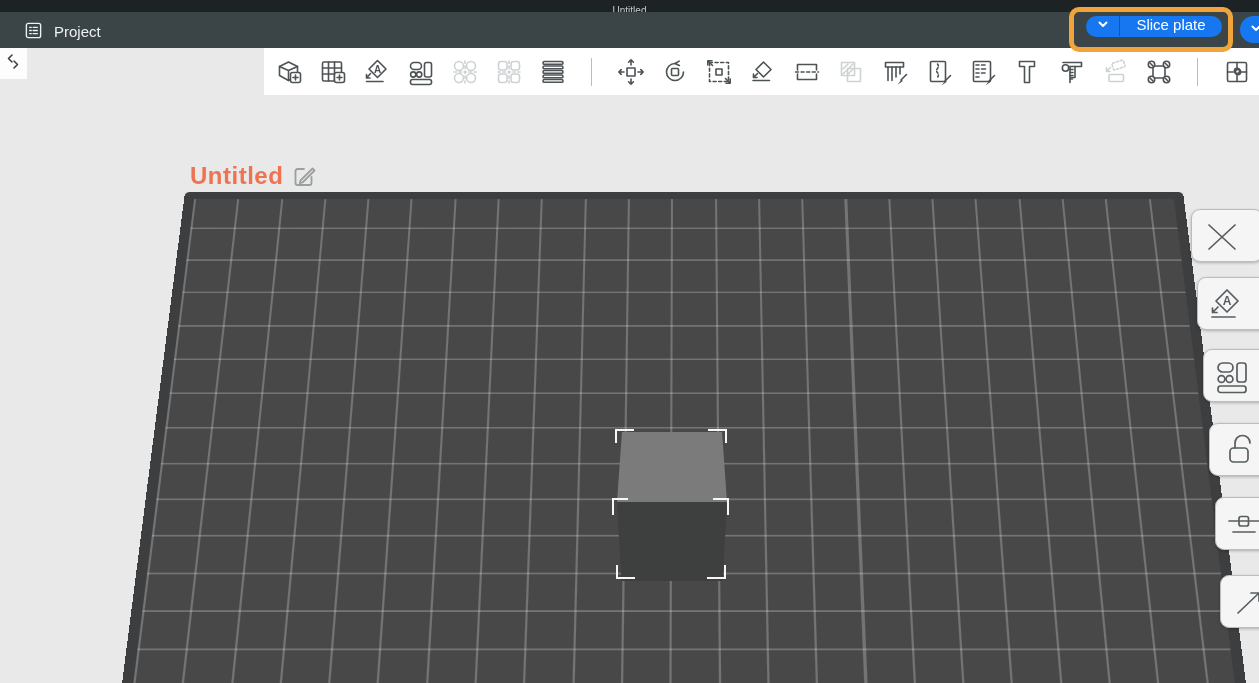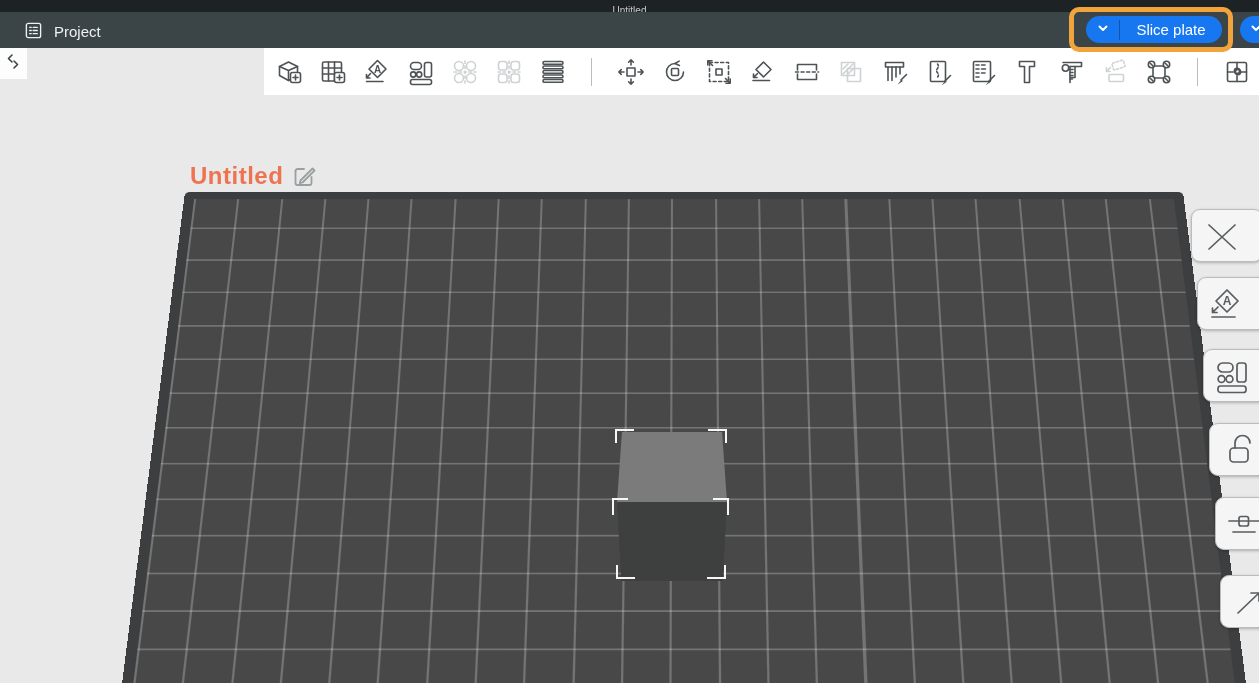--- a/index.html
+++ b/index.html
@@ -14,22 +14,22 @@
   
   .topbar { position:absolute; left:0; top:12px; width:1259px; height:36px;
             background:#3b4547; display:flex; align-items:center; }
   .project { display:flex; align-items:flex-end; gap:11px; margin-left:24px; cursor:pointer; }
   .project svg { display:block; }
   .project-label { color:#eef0f1; font-size:15px; }
 
   
   .highlight-box { position:absolute; left:1069px; top:7px; width:164px; height:45px;
                    border:5px solid #f2a43c; border-radius:10px; z-index:60; pointer-events:none; }
-  .slice-pill { position:absolute; left:1086px; top:16px; width:136px; height:27px;
-                background:#1677f0; border-radius:14px; display:flex; align-items:center;
+  .slice-pill { position:absolute; left:1086px; top:16px; width:136px; height:21px;
+                background:#1677f0; border-radius:14px; display:flex; align-items:flex-start;
                 z-index:61; cursor:pointer; }
   .slice-chevron-seg { width:34px; display:flex; align-items:center; justify-content:center;
                        border-right:1px solid rgba(10,40,90,.45); }
   .slice-label-seg { flex:1; display:flex; align-items:center; justify-content:center;
                      color:#ffffff; font-size:15px; }
   .pill-cut { position:absolute; left:1240px; top:16px; width:40px; height:27px;
               background:#1677f0; border-radius:14px; display:flex; align-items:center;
               z-index:55; cursor:pointer; padding-left:8px; }
 
   

